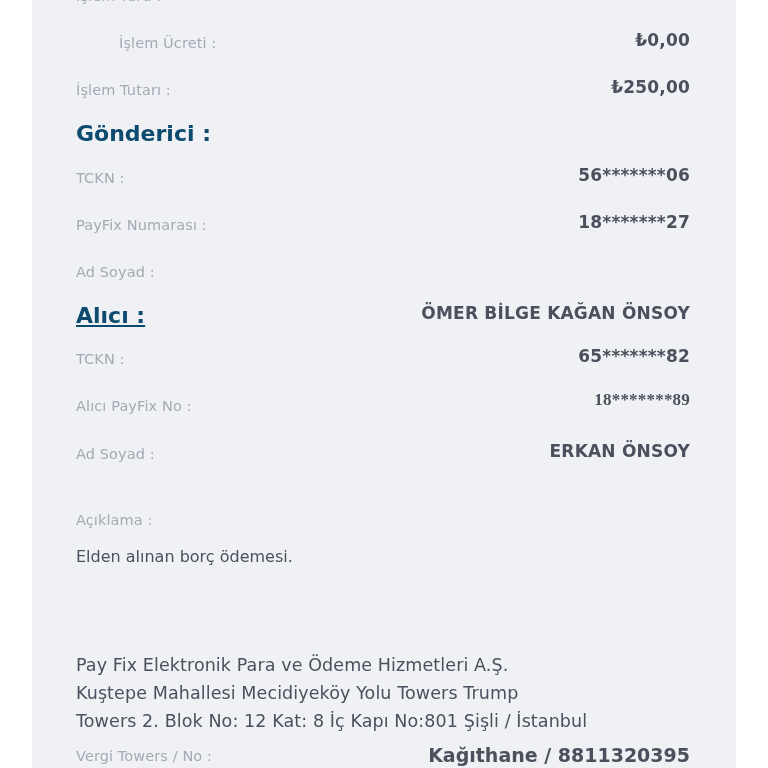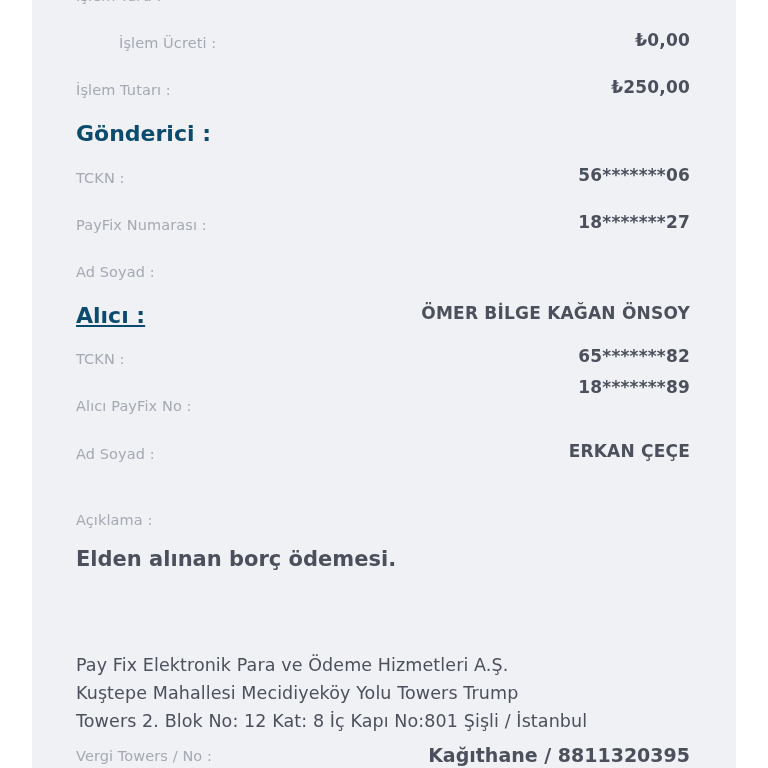--- a/index.html
+++ b/index.html
@@ -35,22 +35,22 @@
       letter-spacing: 0.2px;
     }
     .section-head {
       left: 76px;
       font-size: 22px;
       font-weight: bold;
       color: #0c4a6e;
     }
     .desc {
       left: 76px;
-      font-size: 21px;
-      font-weight: bold;
+      font-size: 16px;
+      font-weight: normal;
       color: #4b505c;
     }
     .footer-line {
       left: 76px;
       font-size: 17.5px;
       font-weight: normal;
       color: #4b505c;
       letter-spacing: 0.1px;
     }
     .footer-value {
@@ -84,24 +84,24 @@
 
 <div class="abs label" style="top:264px;">Ad Soyad :</div>
 <div class="abs value" style="top:259px;margin-top:44px;">ÖMER BİLGE KAĞAN ÖNSOY</div>
 
 <div class="abs section-head" style="top:303px;text-decoration:underline;">Alıcı :</div>
 
 <div class="abs label" style="top:351px;">TCKN :</div>
 <div class="abs value" style="top:346px;">65*******82</div>
 
 <div class="abs label" style="top:398px;">Alıcı PayFix No :</div>
-<div class="abs value" style="top:377px;">18*******89</div>
+<div class="abs value" style="top:390px;font-family:Liberation Serif, serif;">18*******89</div>
 
 <div class="abs label" style="top:446px;">Ad Soyad :</div>
-<div class="abs value" style="top:441px;">ERKAN ÇEÇE</div>
+<div class="abs value" style="top:441px;">ERKAN ÖNSOY</div>
 
 <div class="abs label" style="top:512px;">Açıklama :</div>
 <div class="abs desc" style="top:547px;">Elden alınan borç ödemesi.</div>
 
 <div class="abs footer-line" style="top:655px;">Pay Fix Elektronik Para ve Ödeme Hizmetleri A.Ş.</div>
 <div class="abs footer-line" style="top:683px;">Kuştepe Mahallesi Mecidiyeköy Yolu Towers Trump</div>
 <div class="abs footer-line" style="top:711px;">Towers 2. Blok No: 12 Kat: 8 İç Kapı No:801 Şişli / İstanbul</div>
 
 <div class="abs label" style="top:748px;">Vergi Towers / No :</div>
 <div class="abs footer-value" style="top:744px;">Kağıthane / 8811320395</div>

